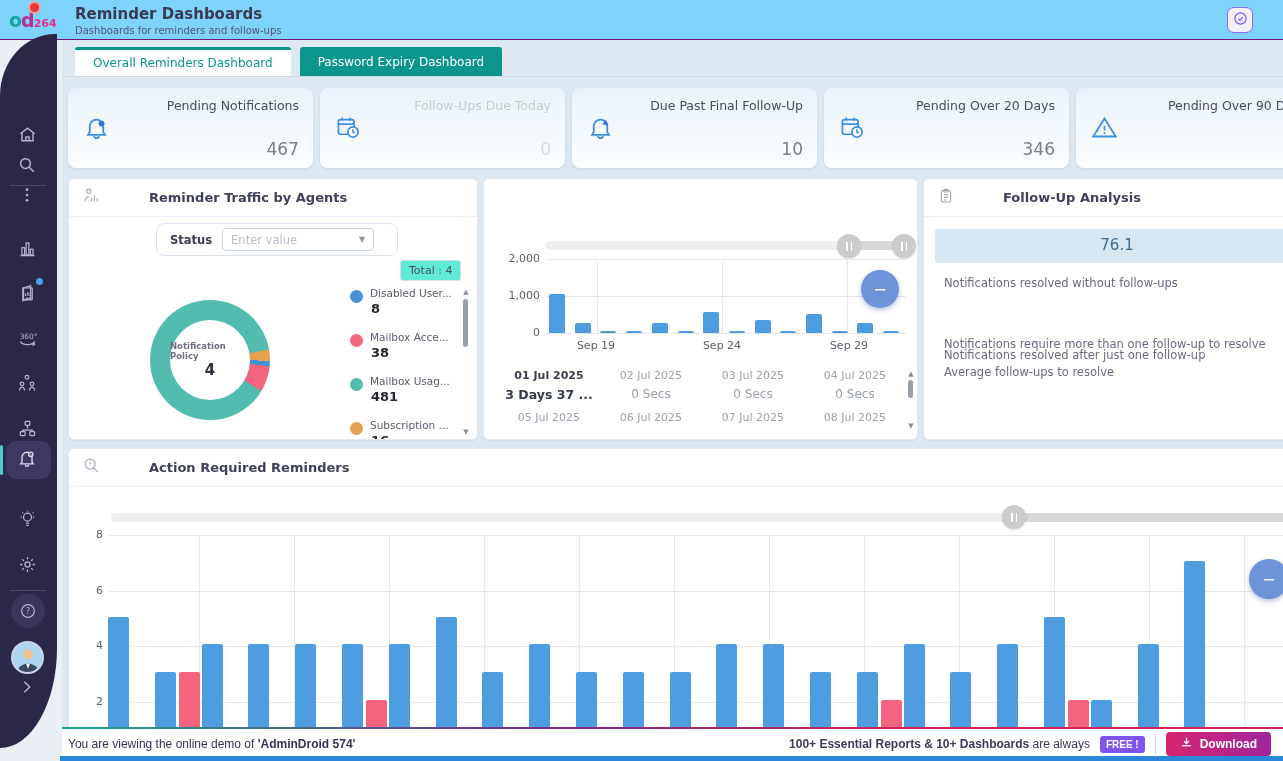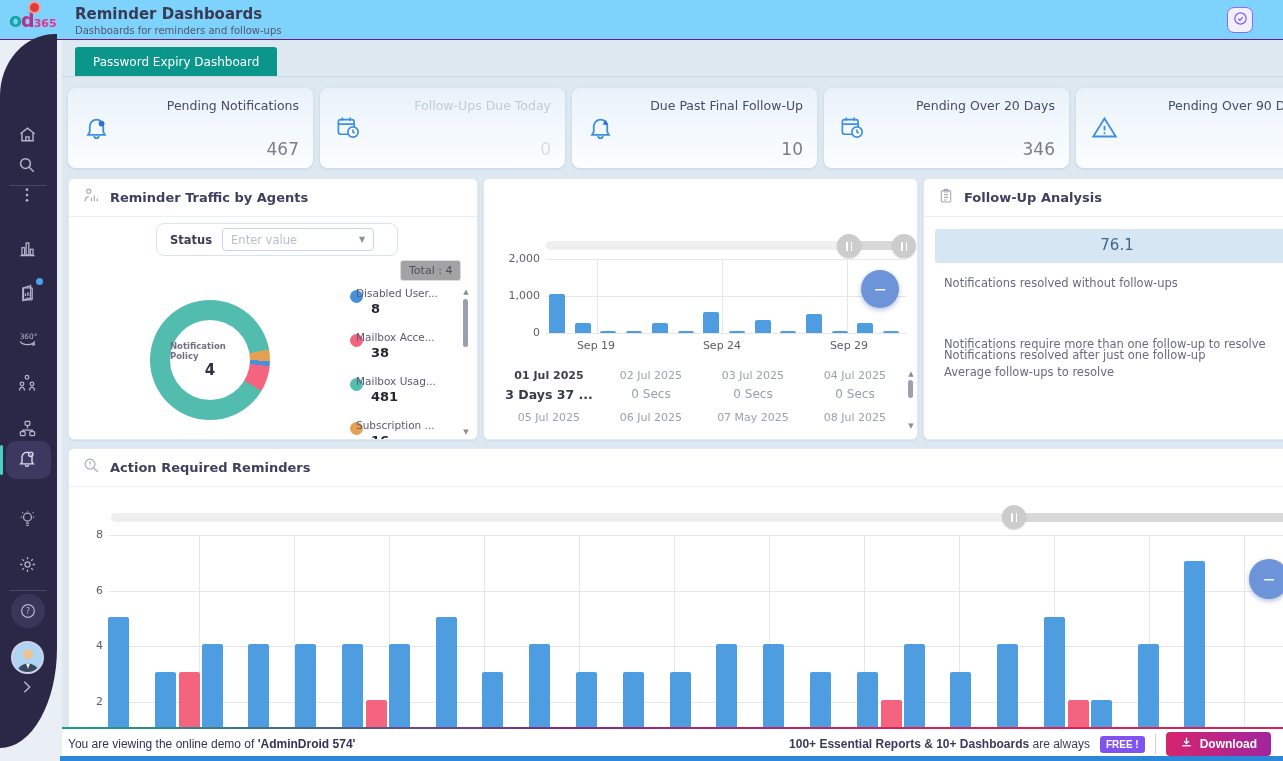--- a/index.html
+++ b/index.html
@@ -42,37 +42,37 @@
   .card { position:absolute; top:48px; width:245px; height:80px; border-radius:8px; background:linear-gradient(180deg,#e9f2fb 0%,#fcfeff 100%); box-shadow:0 1px 3px rgba(120,150,180,.25); }
   .card .c-icon { position:absolute; left:15px; top:26px; }
   .card .c-title { position:absolute; right:14px; top:10px; font-size:12.5px; color:#4a4a63; white-space:nowrap; }
   .card .c-value { position:absolute; right:14px; bottom:9px; font-size:17px; color:#7c7c8d; }
   .card.dim .c-title { color:#c4cad3; }
   .card.dim .c-value { color:#d7dce2; }
 
   
   .panel { position:absolute; background:#ffffff; border-radius:6px; border:1px solid #e3e9f0; box-shadow:0 1px 2px rgba(130,155,180,.18); overflow:hidden; }
   .p-head { position:absolute; left:0; top:0; right:0; height:38px; border-bottom:1px solid #ededf3; display:flex; align-items:center; padding-left:14px; gap:10px; background:#fff; }
-  .p-title { font-size:13px; font-weight:bold; color:#3f3f5e; }
+  .p-title { font-size:13px; font-weight:bold; color:#3f3f5e;margin-left:39px; }
 
   
   .filter-box { position:absolute; left:87px; top:44px; width:242px; height:33px; border:1px solid #d9e2f1; border-radius:8px; display:flex; align-items:center; padding-left:13px; gap:10px; }
   .filter-label { font-size:11.5px; font-weight:bold; color:#3c3c50; }
   .filter-select { width:152px; height:23px; border:1px solid #c9d4e4; border-radius:4px; display:flex; align-items:center; justify-content:space-between; padding:0 8px; cursor:pointer; }
   .filter-ph { font-size:11.5px; color:#b6bfcc; }
   .filter-caret { font-size:8px; color:#8a93a3; }
-  .total-badge { position:absolute; left:331px; top:81px; font-size:11px; color:#4f4f60; background:#a3a3a3; border:1px solid #d9dde3; border-radius:3px; padding:3px 8px; }
+  .total-badge { position:absolute; left:331px; top:81px; font-size:11px; color:#4f4f60; background:#5eead4; border:1px solid #d9dde3; border-radius:3px; padding:3px 8px; }
   .donut { position:absolute; left:81px; top:121px; width:120px; height:120px; border-radius:50%; }
   .donut-hole { position:absolute; left:101px; top:141px; width:80px; height:80px; border-radius:50%; background:#ffffff; display:flex; flex-direction:column; align-items:center; justify-content:center; }
   .donut-label { font-size:8.5px; font-weight:bold; color:#6f6f80; }
   .donut-value { font-size:15px; font-weight:bold; color:#2f2f3d; }
   .legend { position:absolute; left:281px; top:108px; width:110px; }
   .legend-item { position:absolute; left:0; width:108px; }
   .legend-dot { position:absolute; left:0; top:3px; width:13px; height:13px; border-radius:50%; }
-  .legend-label { position:absolute; left:6px; top:0; font-size:10.5px; color:#5b5b70; white-space:nowrap; }
+  .legend-label { position:absolute; left:20px; top:0; font-size:10.5px; color:#5b5b70; white-space:nowrap; }
   .legend-value { position:absolute; left:21px; top:14px; font-size:13px; font-weight:bold; color:#26262f; }
 
   
   .vscroll { position:absolute; width:10px; }
   .vscroll .arr { position:absolute; left:0; width:10px; height:10px; font-size:7px; color:#8a8a96; text-align:center; line-height:10px; cursor:pointer; }
   .vscroll .thumb { position:absolute; left:2px; width:5px; border-radius:3px; background:#9aa0ac; cursor:pointer; }
 
   
   .slider-track { position:absolute; height:9px; border-radius:5px; background:#efefef; }
   .slider-seg { position:absolute; height:9px; background:#d8d8d8; }
@@ -118,21 +118,21 @@
     <div class="hdr-sub">Dashboards for reminders and follow-ups</div>
     <div class="hdr-btn">
       <span>
         <svg width="15" height="15" viewBox="0 0 24 24" fill="none" stroke="#7c5cf0" stroke-width="2">
             <circle cx="12" cy="12" r="9"></circle>
             <path d="M8.5 12.5l2.5 2.5 4.5-5"></path>
           </svg>
       </span>
     </div>
   </div>
-  <div class="logo"><span class="od">o<b>d</b></span><span class="n365">365</span></div>
+  <div class="logo"><span class="od">o<b>d</b></span><span class="n365">264</span></div>
   <div class="rec-dot"></div>
   <div class="sync-fab">
     <svg width="17" height="17" viewBox="0 0 24 24" fill="none" stroke="#2b2847" stroke-width="2.6">
         <path d="M19 12a7 7 0 0 1-12 5"></path>
         <path d="M5 12a7 7 0 0 1 12-5"></path>
         <path d="M17 3v4h-4" stroke-width="2.2"></path>
         <path d="M7 21v-4h4" stroke-width="2.2"></path>
       </svg>
   </div>
 
@@ -238,20 +238,23 @@
               <path d="M8 4l8 8-8 8"></path>
             </svg></span>
         </div>
       </div>
     <div class="sb-badge"></div>
   </div>
 
   <div class="main">
     <div class="tab-underline"></div>
     <div class="tabs" id="tabs">
+        <div class="tab active">
+          <span>Overall Reminders Dashboard</span>
+        </div>
         <div class="tab inactive">
           <span>Password Expiry Dashboard</span>
         </div>
       </div>
     <div id="cards">
         <div class="card" style="left: 6px;">
           <div class="c-icon"><svg width="27" height="27" viewBox="0 0 24 24" fill="none" stroke="#3d8fe0" stroke-width="1.6">
               <path d="M6 16v-5a6 6 0 0112 0v5l1.5 2.5h-15z"></path>
               <path d="M10 19.5a2 2 0 004 0"></path>
               <circle cx="16.5" cy="8.5" r="2.6" fill="#2f6fd0" stroke="none"></circle>
@@ -411,21 +414,21 @@
           </div>
           <div class="rt-cell" style="left: 14px; top: 232px;">
             <div class="rt-date">05 Jul 2025</div>
             <div class="rt-val"></div>
           </div>
           <div class="rt-cell" style="left: 116px; top: 232px;">
             <div class="rt-date">06 Jul 2025</div>
             <div class="rt-val"></div>
           </div>
           <div class="rt-cell" style="left: 218px; top: 232px;">
-            <div class="rt-date">07 May 2025</div>
+            <div class="rt-date">07 Jul 2025</div>
             <div class="rt-val"></div>
           </div>
           <div class="rt-cell" style="left: 320px; top: 232px;">
             <div class="rt-date">08 Jul 2025</div>
             <div class="rt-val"></div>
           </div>
         </div>
       <div class="vscroll" style="left:422px; top:190px; height:62px;">
         <div class="arr" style="top:0">▲</div>
           <div class="thumb" style="top:11px; height:18px;"></div>

